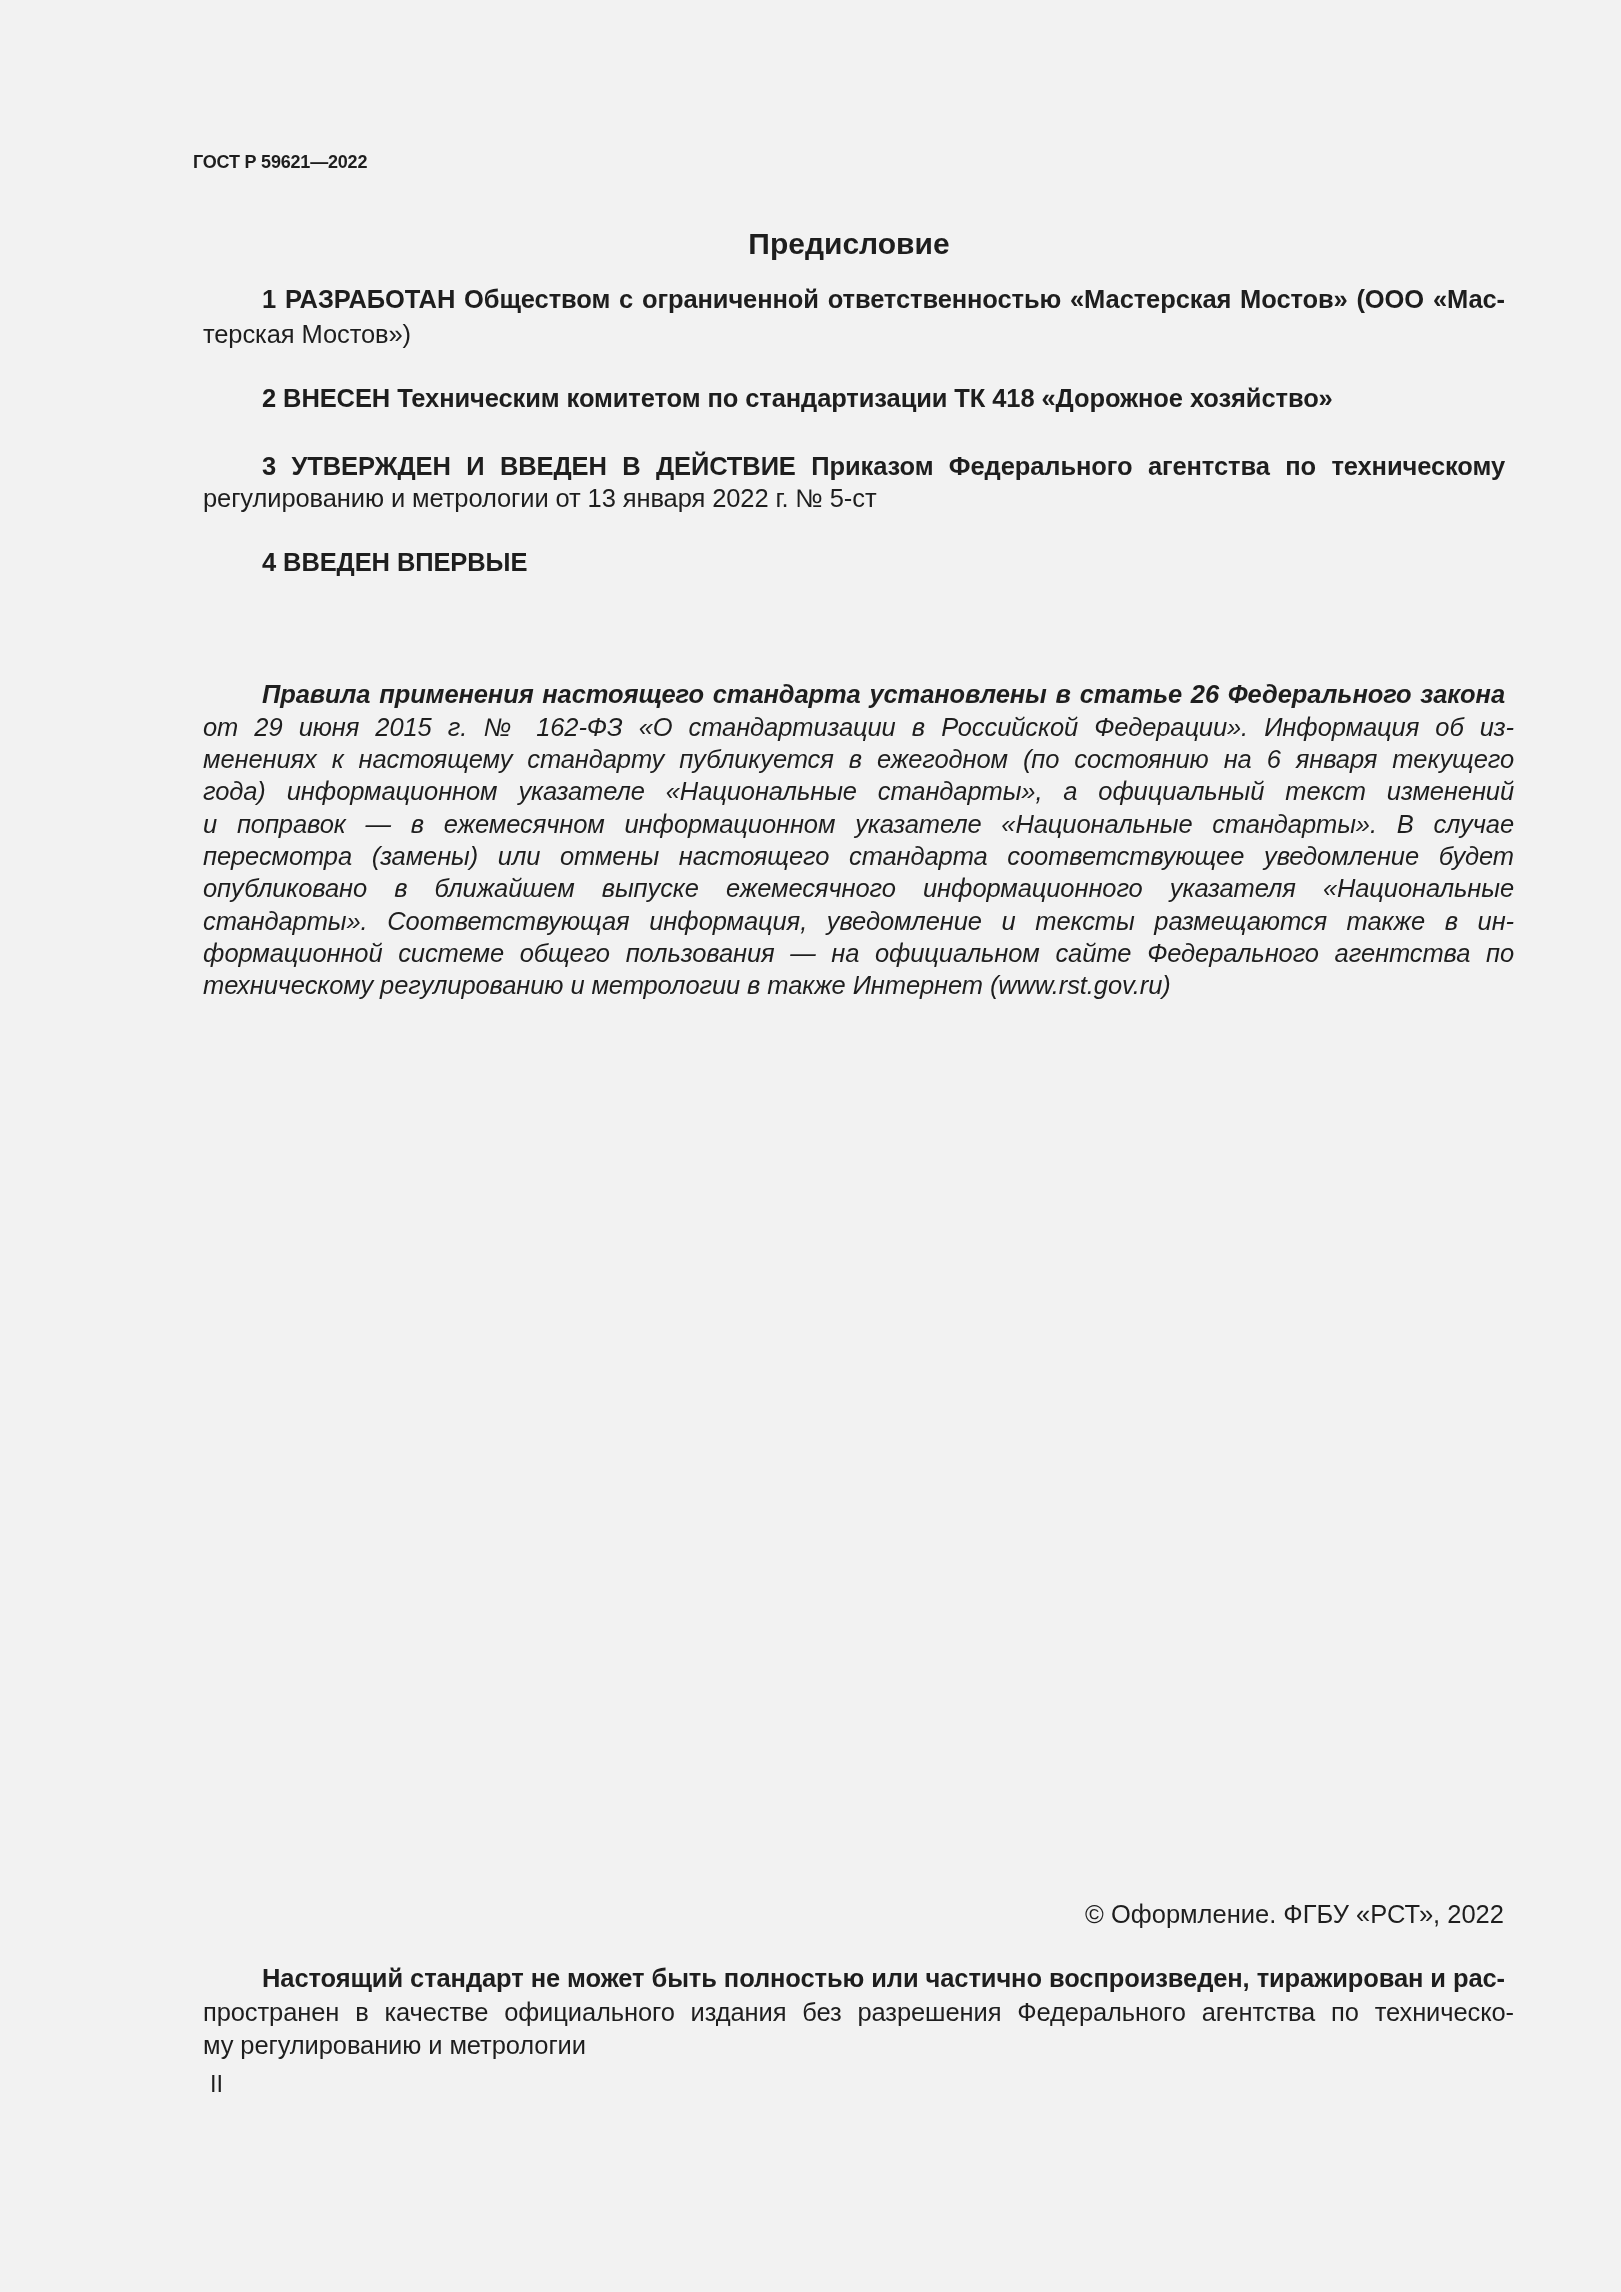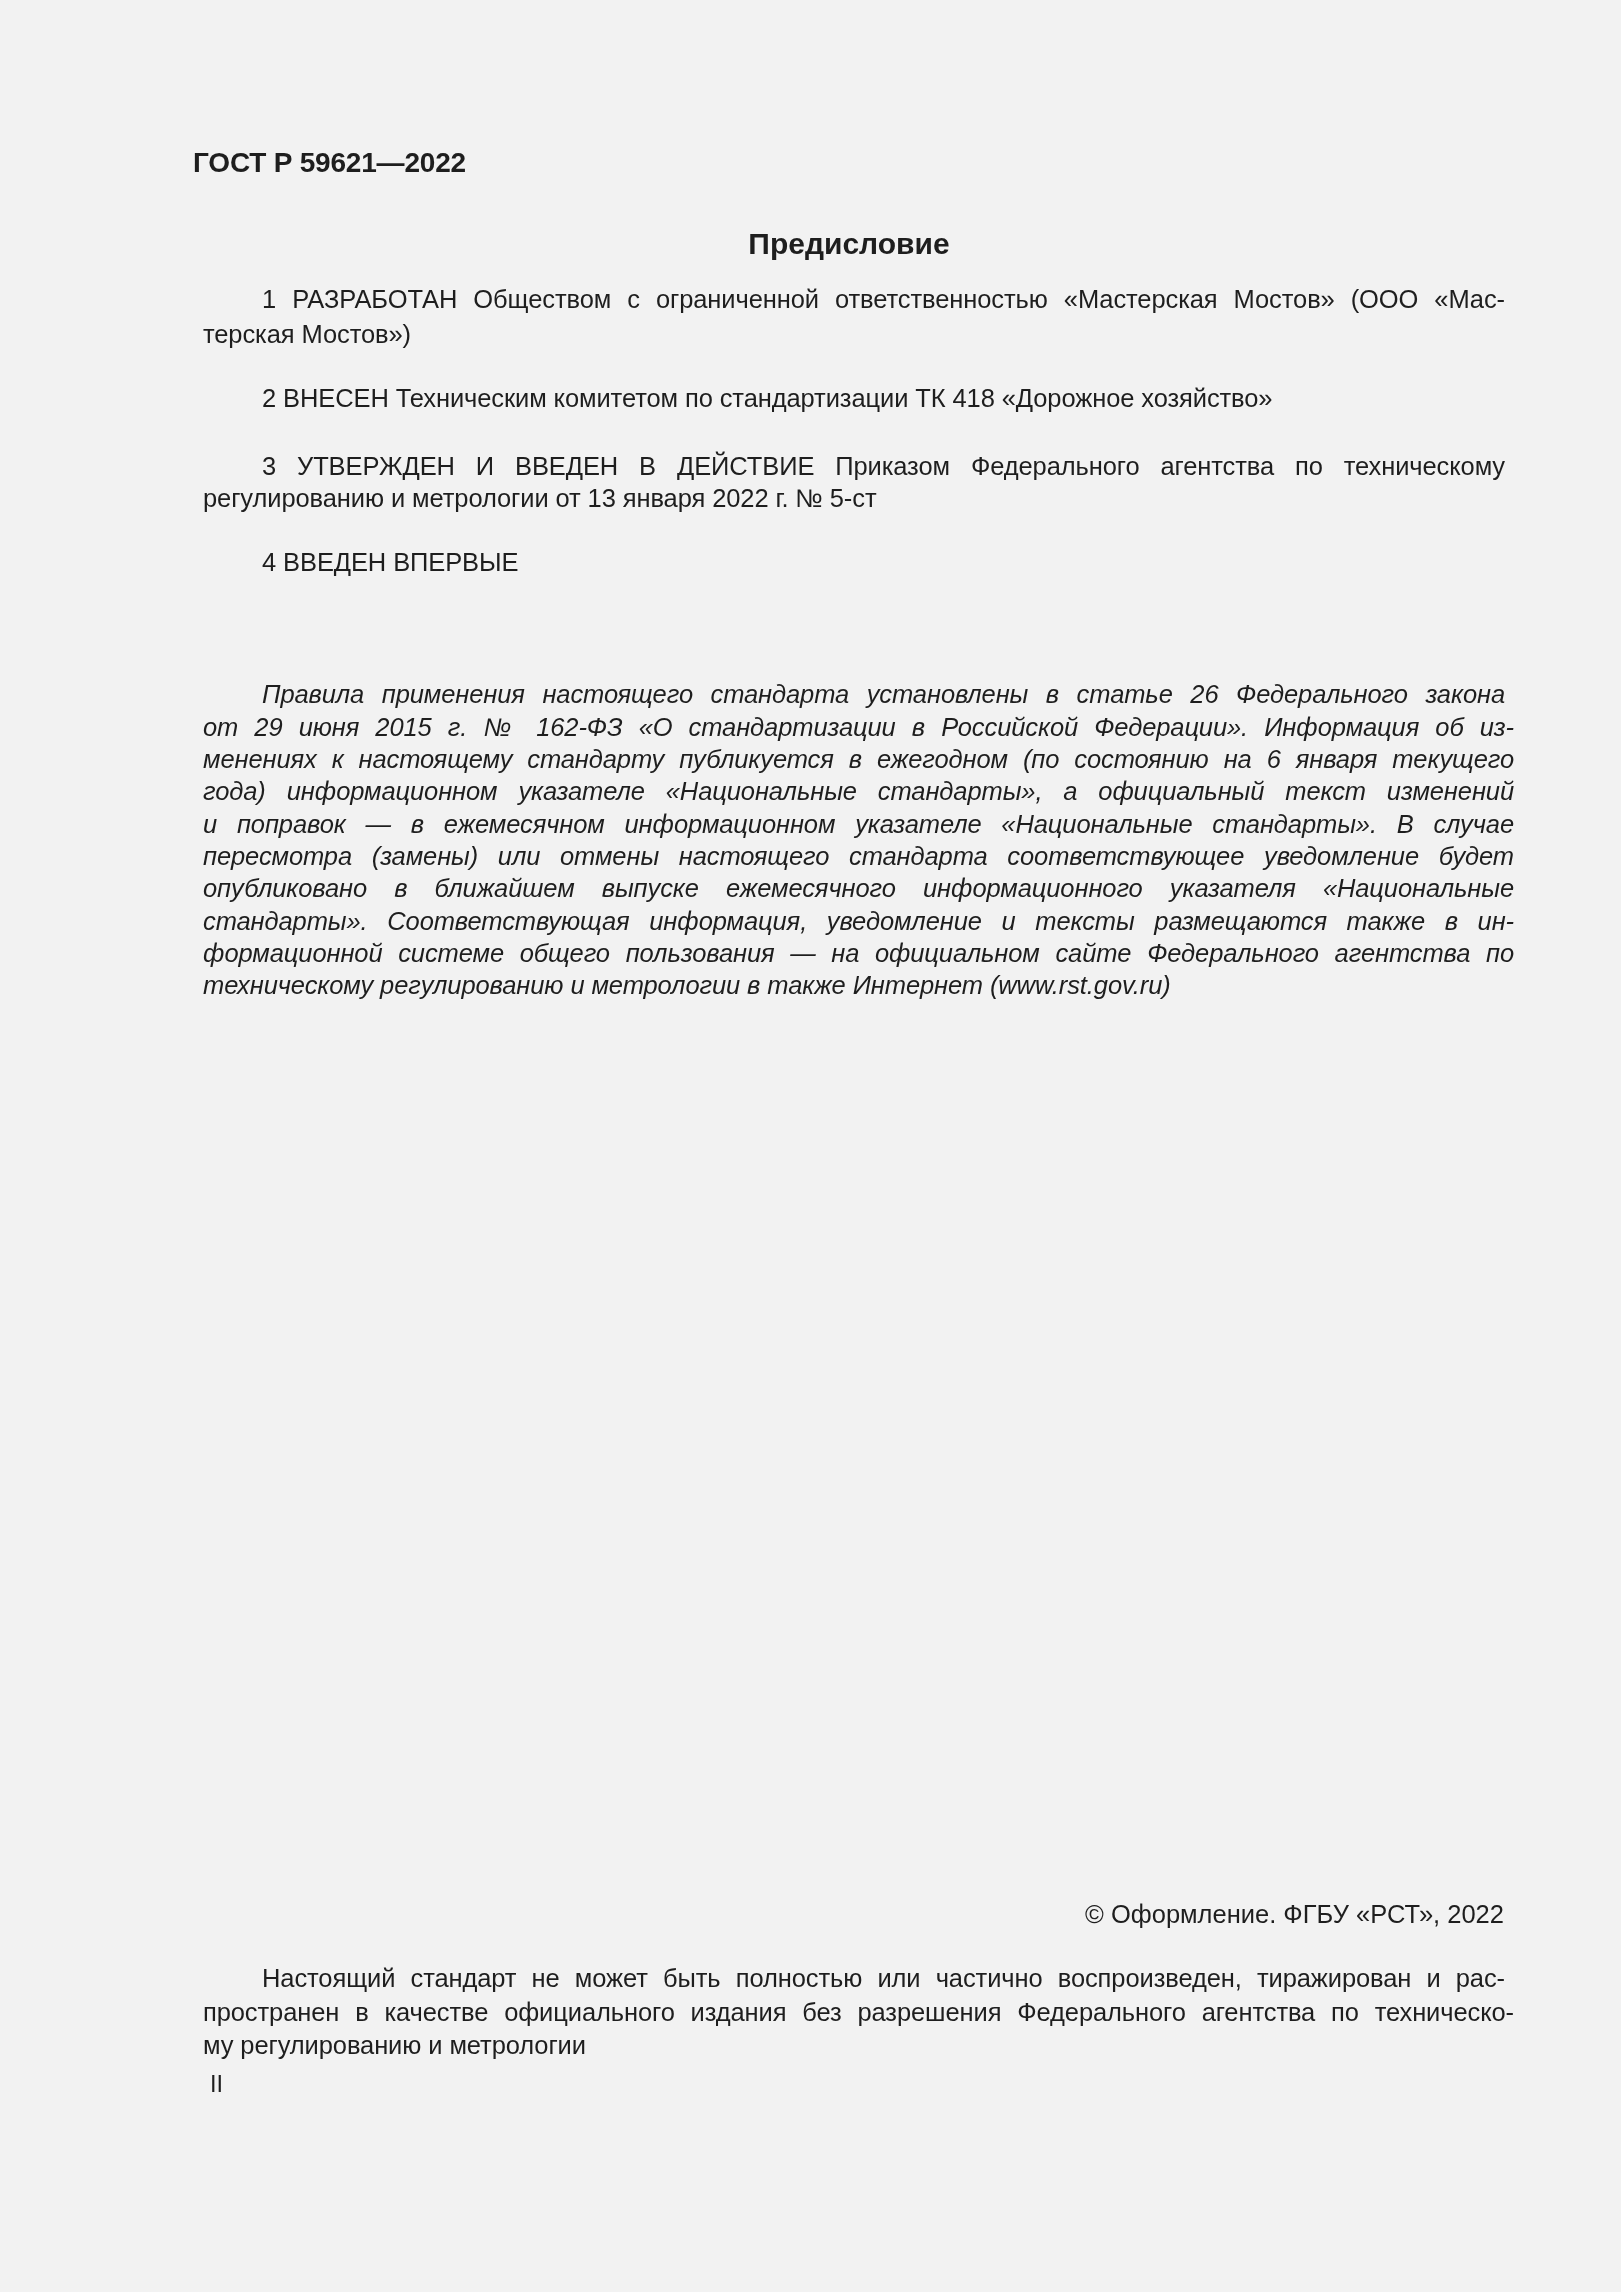--- a/index.html
+++ b/index.html
@@ -18,21 +18,21 @@
     .page {
       position: absolute;
       left: 0; top: 0;
       width: 1621px;
       height: 2293px;
     }
     .header-code {
       position: absolute;
       left: 193px;
       top: 147px;
-      font-size: 28px;
+      font-size: 18px;
       font-weight: bold;
       line-height: 31px;
       letter-spacing: -0.2px;
     }
     .title {
       position: absolute;
       left: 0;
       width: 1698px;
       top: 224px;
       text-align: center;
@@ -42,21 +42,21 @@
     }
     .line {
       position: absolute;
       left: 203px;
       width: 1311px;
       font-size: 25.5px;
       line-height: 33px;
       white-space: nowrap;
       letter-spacing: -0.1px;
     }
-    .line.indent { left: 262px; width: 1243px; }
+    .line.indent { left: 262px; width: 1243px; font-weight: bold; }
     .line.justify {
       text-align: justify;
       text-align-last: justify;
       white-space: normal;
       height: 33px;
       overflow: hidden;
     }
     .italic { font-style: italic; }
     .right {
       position: absolute;

